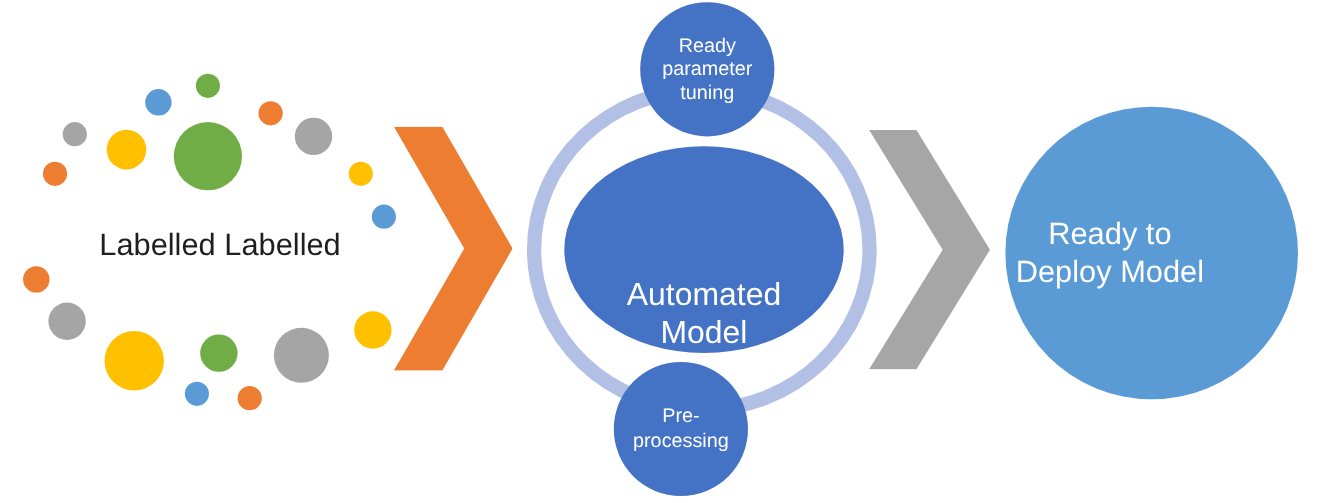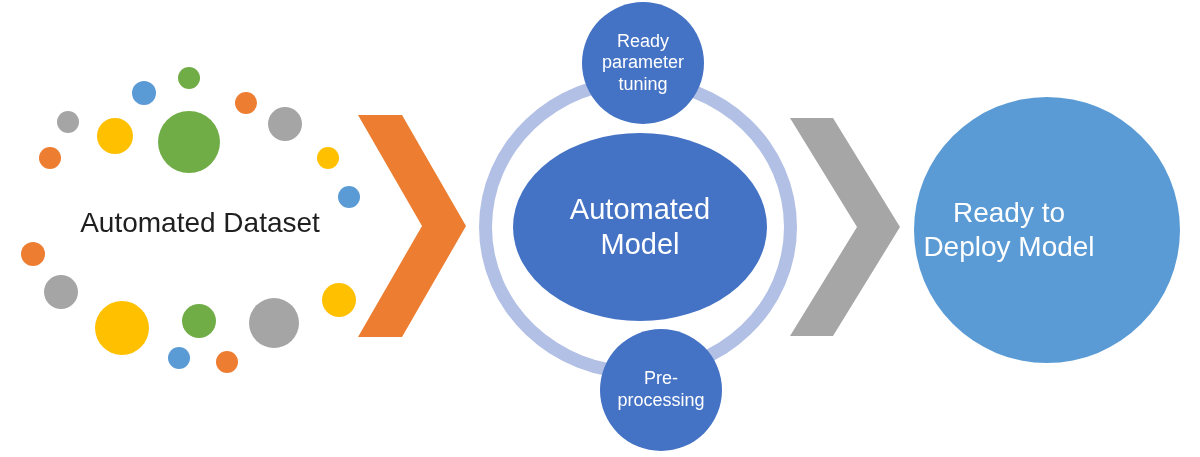--- a/index.html
+++ b/index.html
@@ -68,21 +68,21 @@
   }
   .hub-ellipse {
     position: absolute;
     left: 531px;
     top: 133px;
     width: 218px;
     height: 188px;
     background: var(--model-blue, #4472C4);
     border-radius: 50%;
     display: flex;
-    align-items: center;
+    align-items: flex-end;
     justify-content: center;
     text-align: center;
     color: var(--circle-text, #fff);
     font-size: 29px;
     line-height: 1.2;
     padding: 0 18px;
     box-sizing: content-box;
     margin-left: -18px;
     z-index: 2;
   }
@@ -97,21 +97,21 @@
     align-items: center;
     justify-content: center;
     text-align: center;
     color: var(--circle-text, #fff);
     font-size: 18px;
     line-height: 1.2;
     z-index: 3;
   }
   .satellite .label-text { width: 98px; }
   .satellite.top { left: 582px; top: 2px; }
-  .satellite.bottom { left: 600px; top: 329px; justify-content: center; }
+  .satellite.bottom { left: 558px; top: 329px; justify-content: center; }
   .deploy-circle {
     position: absolute;
     left: 914px;
     top: 97px;
     width: 266px;
     height: 266px;
     background: var(--deploy-blue, #5B9BD5);
     border-radius: 50%;
     display: flex;
     align-items: center;
@@ -143,21 +143,21 @@
       <div class="dot" style="left: 21px; top: 242px; width: 24px; height: 24px; background: rgb(237, 125, 49);"></div>
       <div class="dot" style="left: 44px; top: 275px; width: 34px; height: 34px; background: rgb(165, 165, 165);"></div>
       <div class="dot" style="left: 322px; top: 283px; width: 34px; height: 34px; background: rgb(255, 192, 0);"></div>
       <div class="dot" style="left: 182px; top: 304px; width: 34px; height: 34px; background: rgb(112, 173, 71);"></div>
       <div class="dot" style="left: 249px; top: 298px; width: 50px; height: 50px; background: rgb(165, 165, 165);"></div>
       <div class="dot" style="left: 95px; top: 301px; width: 54px; height: 54px; background: rgb(255, 192, 0);"></div>
       <div class="dot" style="left: 168px; top: 347px; width: 22px; height: 22px; background: rgb(91, 155, 213);"></div>
       <div class="dot" style="left: 216px; top: 351px; width: 22px; height: 22px; background: rgb(237, 125, 49);"></div>
     </div>
 
-  <div class="dataset-label">Automated Dataset</div>
+  <div class="dataset-label">Labelled Labelled</div>
 
   <div class="chevron orange"></div>
 
   <div class="loop-ring"></div>
 
   <div class="satellite top">
     <span class="label-text">Ready parameter tuning</span>
   </div>
 
   <div class="hub-ellipse">

